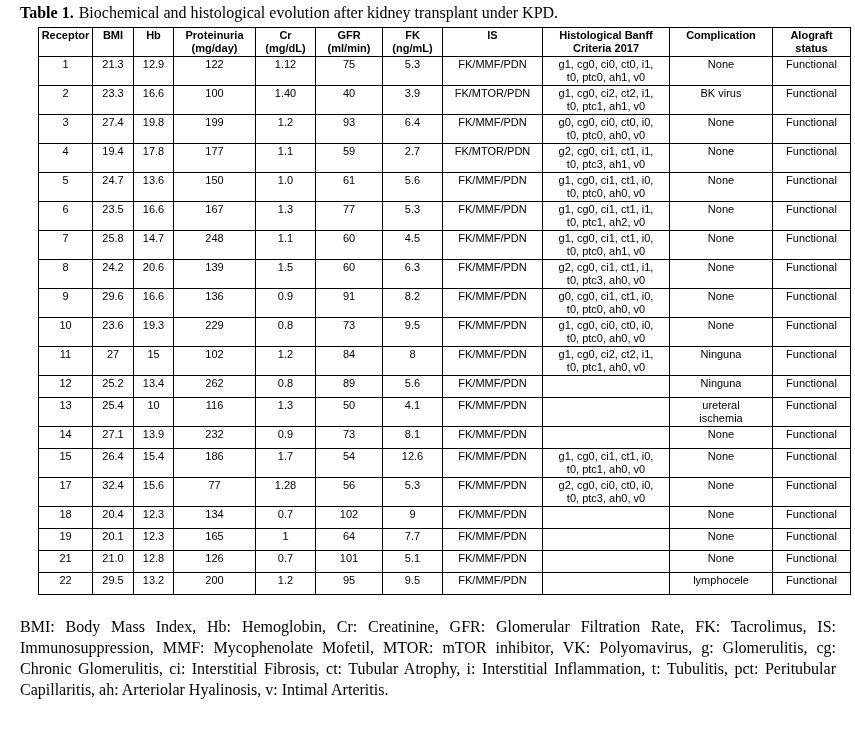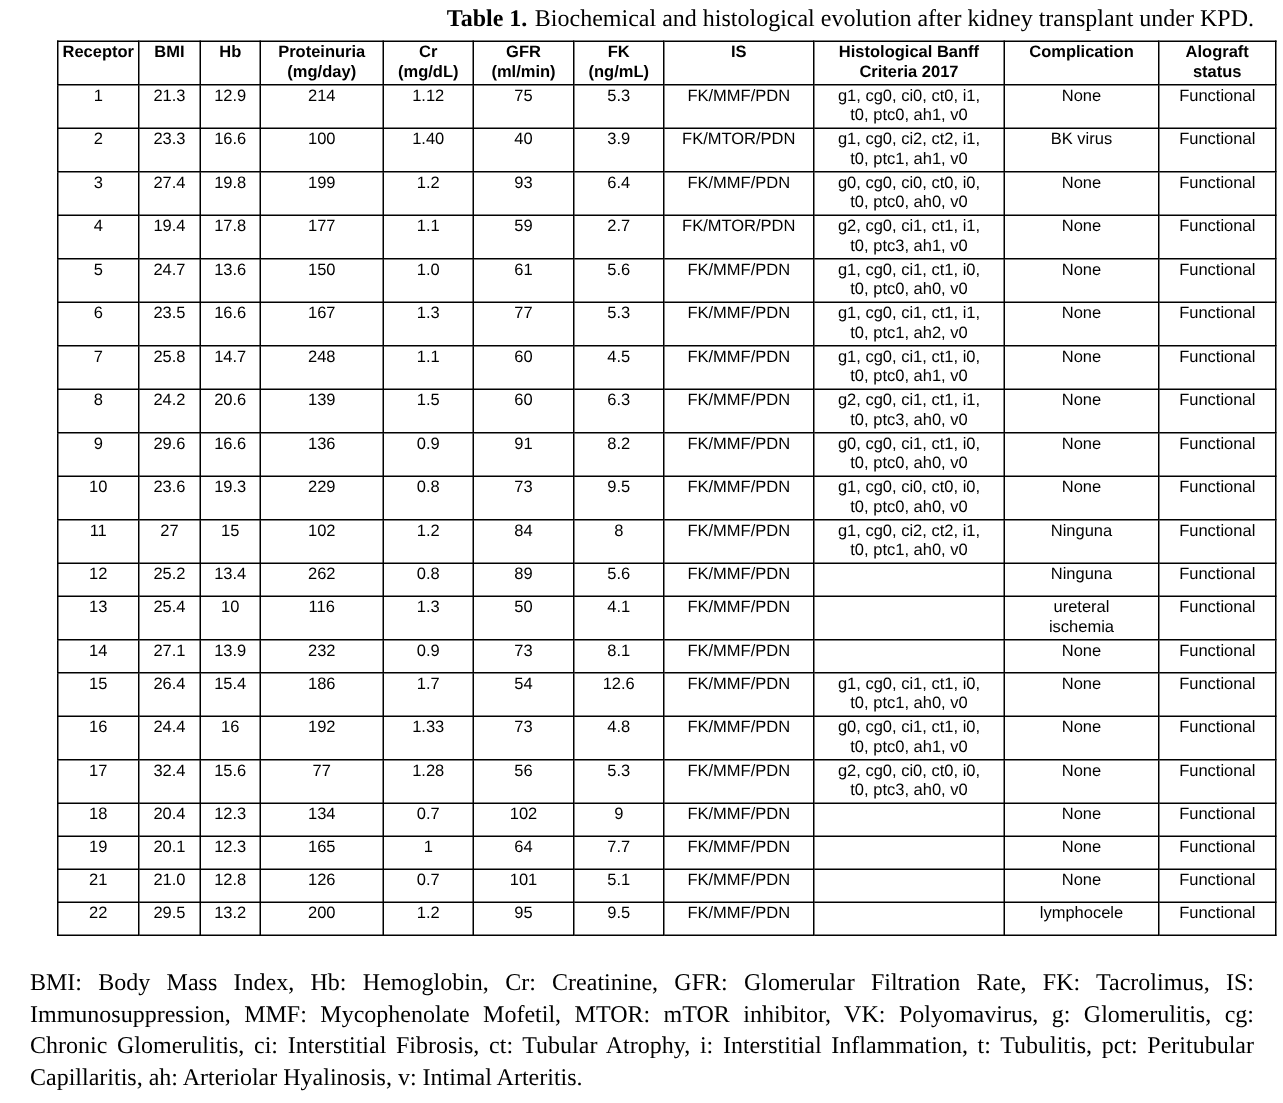--- a/index.html
+++ b/index.html
@@ -16,21 +16,20 @@
   }
   .page {
     padding: 3px 19px 0 20px;
     box-sizing: border-box;
     width: 855px;
   }
   .title {
     margin: 0 0 5px 0;
     font-size: 16px;
     line-height: 19px;
-    text-align: right;
   }
   .title b { margin-right: 5px; }
   table.kpd {
     border-collapse: collapse;
     table-layout: fixed;
     width: 812px;
     margin-left: 18px;
     font-family: "Liberation Sans", sans-serif;
   }
   table.kpd th, table.kpd td {
@@ -133,21 +132,21 @@
             <div>Alograft</div>
             <div>status</div>
           </th>
         </tr>
     </thead>
     <tbody id="body-rows">
         <tr>
           <td>1</td>
           <td>21.3</td>
           <td>12.9</td>
-          <td>214</td>
+          <td>122</td>
           <td>1.12</td>
           <td>75</td>
           <td>5.3</td>
           <td>FK/MMF/PDN</td>
           <td class="wrap">g1, cg0, ci0, ct0, i1,
 t0, ptc0, ah1, v0</td>
           <td class="wrap">None</td>
           <td>Functional</td>
         </tr>
         <tr>
@@ -338,34 +337,20 @@
           <td>1.7</td>
           <td>54</td>
           <td>12.6</td>
           <td>FK/MMF/PDN</td>
           <td class="wrap">g1, cg0, ci1, ct1, i0,
 t0, ptc1, ah0, v0</td>
           <td class="wrap">None</td>
           <td>Functional</td>
         </tr>
         <tr>
-          <td>16</td>
-          <td>24.4</td>
-          <td>16</td>
-          <td>192</td>
-          <td>1.33</td>
-          <td>73</td>
-          <td>4.8</td>
-          <td>FK/MMF/PDN</td>
-          <td class="wrap">g0, cg0, ci1, ct1, i0,
-t0, ptc0, ah1, v0</td>
-          <td class="wrap">None</td>
-          <td>Functional</td>
-        </tr>
-        <tr>
           <td>17</td>
           <td>32.4</td>
           <td>15.6</td>
           <td>77</td>
           <td>1.28</td>
           <td>56</td>
           <td>5.3</td>
           <td>FK/MMF/PDN</td>
           <td class="wrap">g2, cg0, ci0, ct0, i0,
 t0, ptc3, ah0, v0</td>

